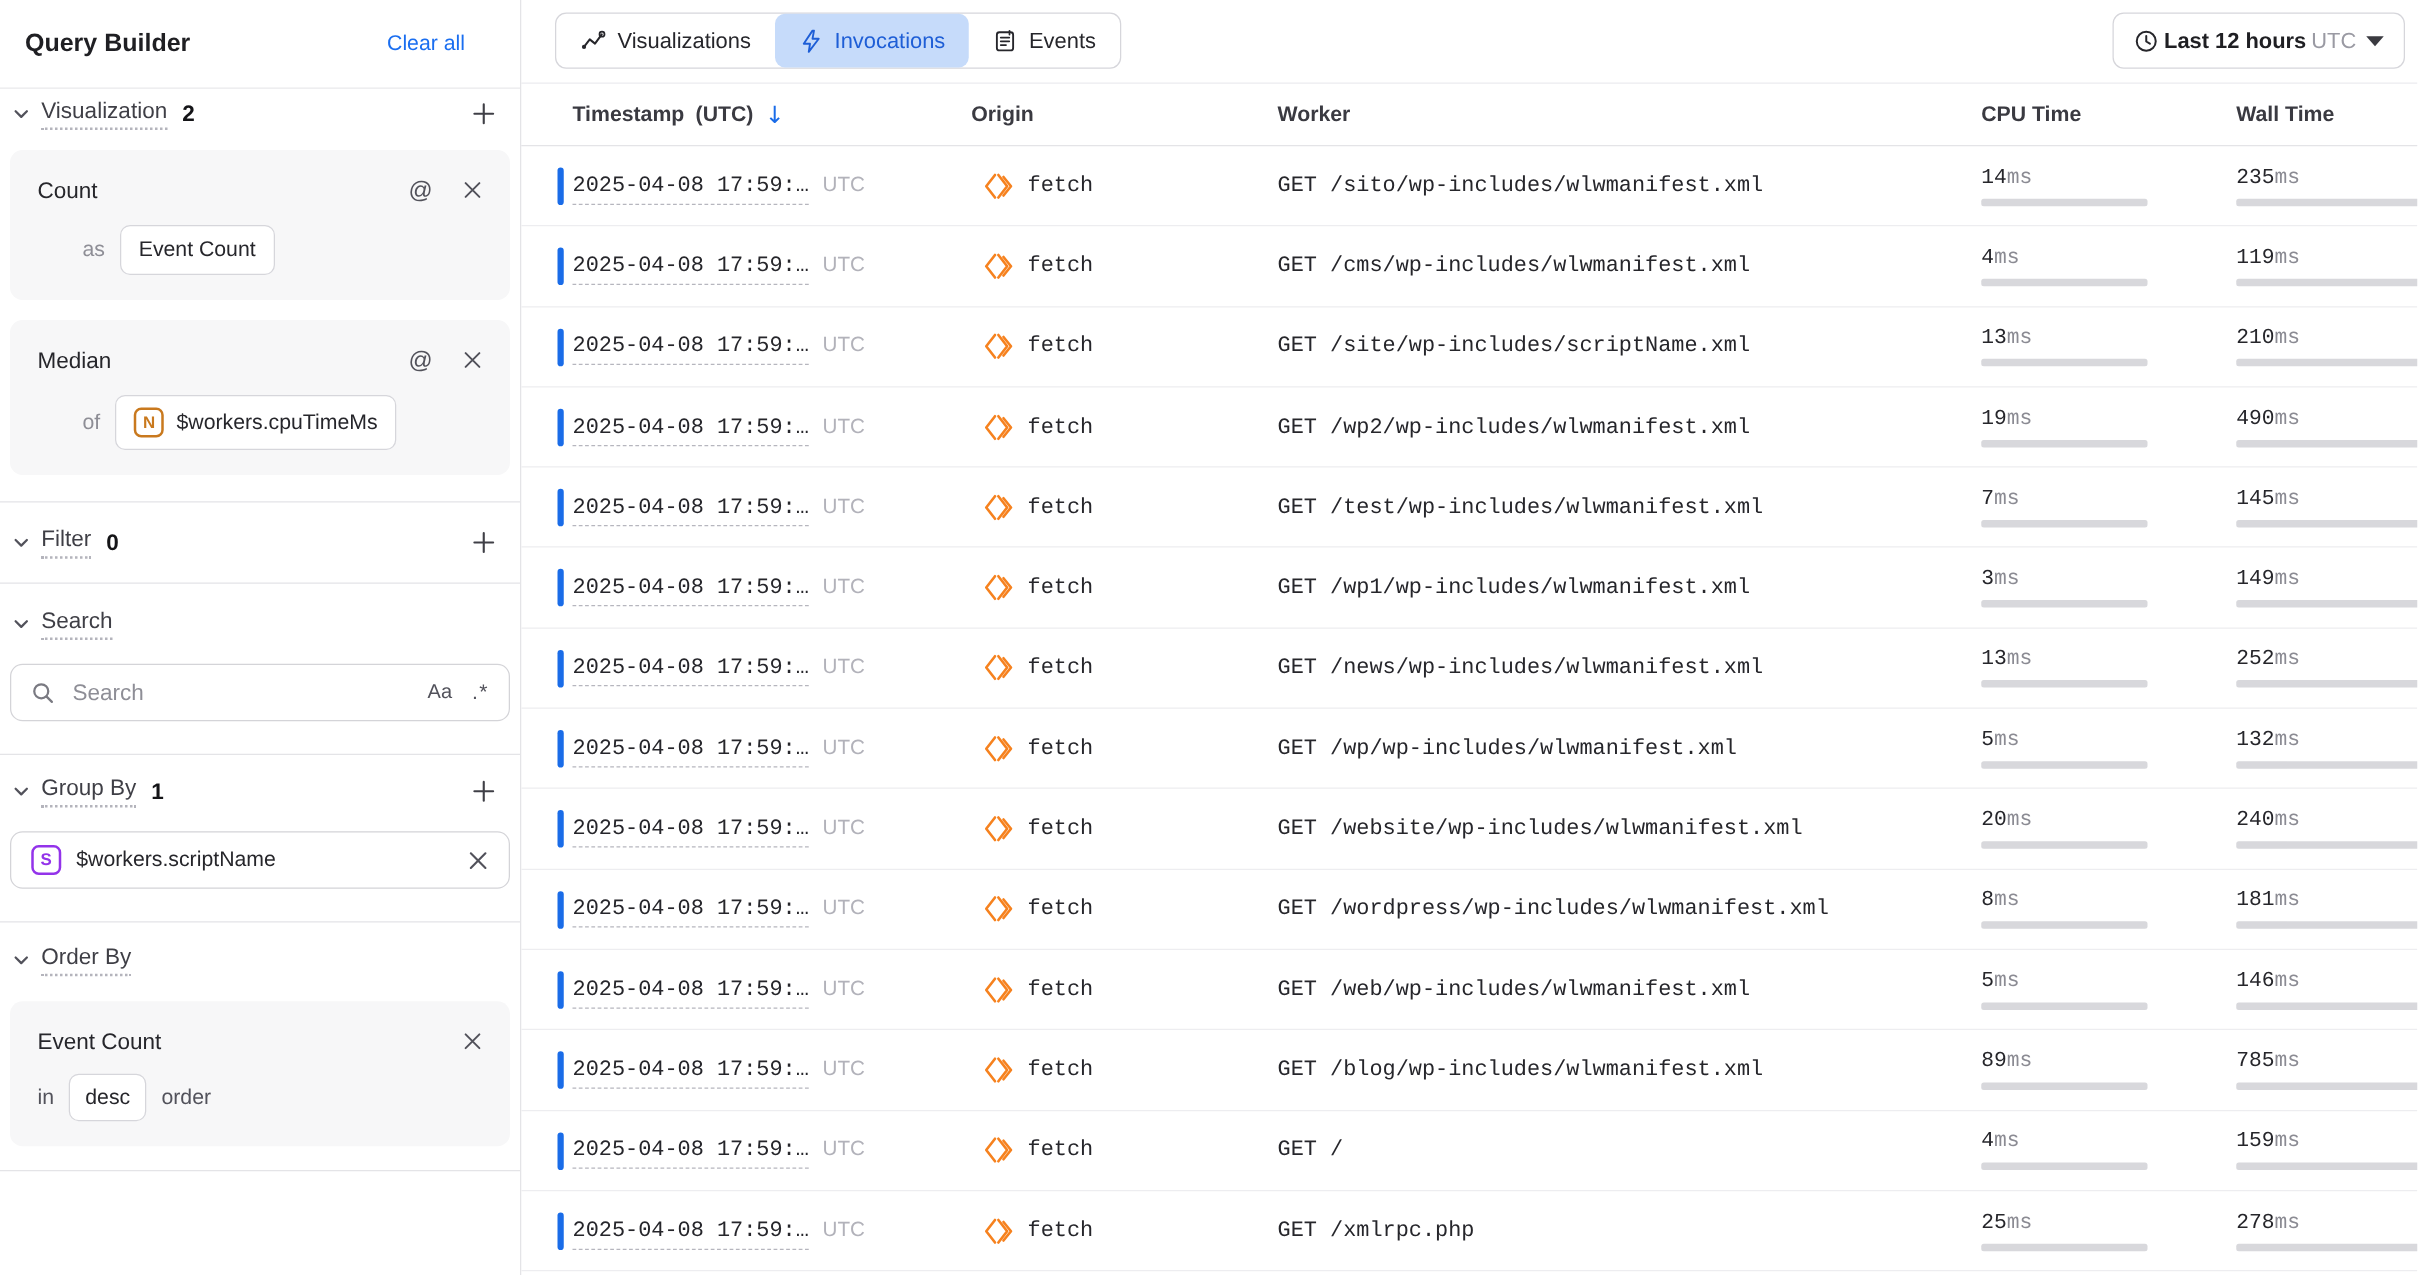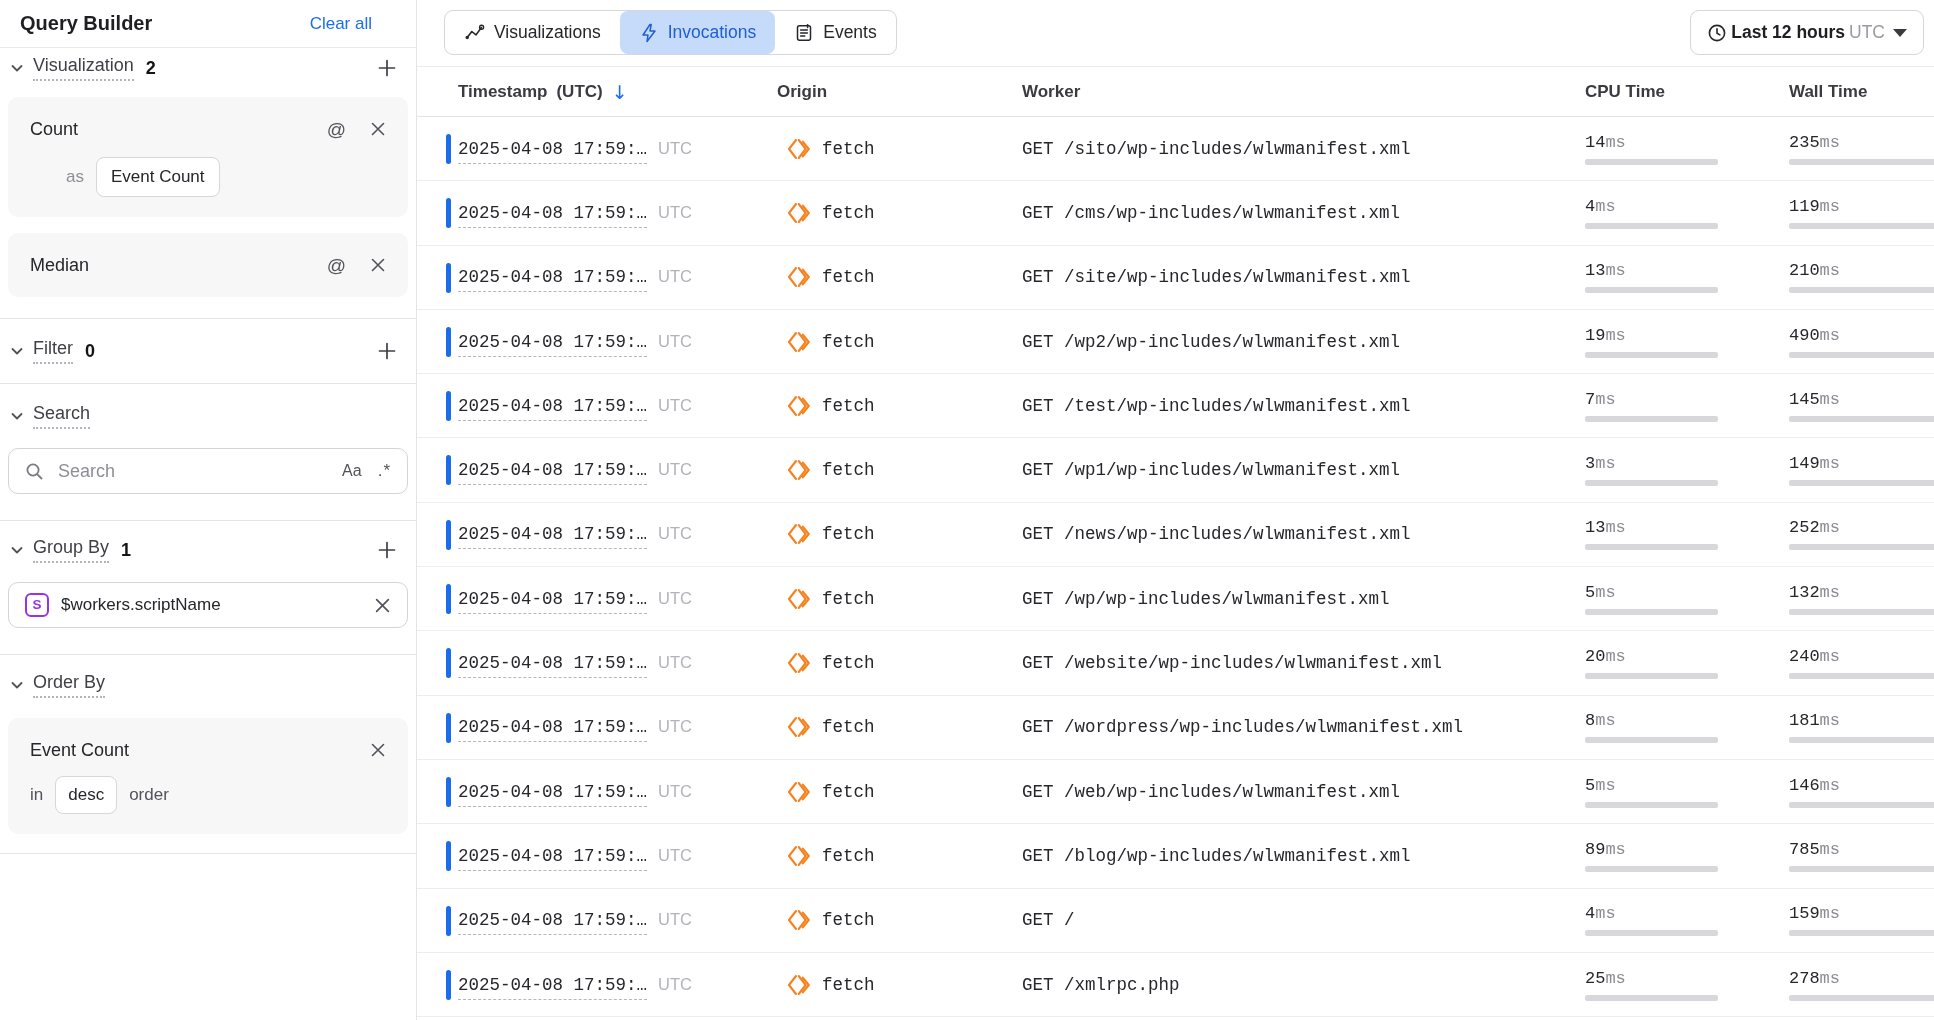--- a/index.html
+++ b/index.html
@@ -3,21 +3,21 @@
 <meta charset="utf-8">
 <style>
   * { box-sizing: border-box; }
   html, body { margin: 0; padding: 0; background: #fff; }
   body { width: 1934px; height: 1020px; overflow: hidden; }
   .app { width: 1934px; height: 1020px; display: flex; background: #fff;
          font-family: "Liberation Sans", sans-serif; color: #26262b; }
 
   
   .sidebar { width: 417px; min-width: 417px; border-right: 1px solid #e4e4e7; overflow: hidden; }
-  .sb-header { height: 48px; border-bottom: 1px solid #e9e9eb; display: flex; align-items: center; padding: 0 20px; }
+  .sb-header { height: 71px; border-bottom: 1px solid #e9e9eb; display: flex; align-items: center; padding: 0 20px; }
   .sb-title { font-size: 20px; font-weight: 700; color: #1f1f23; }
   .clear-all { margin-left: auto; margin-right: 24px; color: var(--link); font-size: 17px; cursor: pointer; }
 
   .sec-head { display: flex; align-items: center; height: 40px; padding: 0 17px 0 10px; }
   .chev { flex: none; margin-right: 9px; }
   .sec-label { font-size: 18px; color: #3f3f46; border-bottom: 2px dotted #b4b4bc; padding-bottom: 3px; }
   .sec-count { font-size: 18px; font-weight: 700; color: #141417; margin-left: 12px; }
   .plus-btn { margin-left: auto; width: 24px; height: 24px; cursor: pointer; }
 
   .card { margin: 0 8px; background: #f7f7f8; border-radius: 10px; padding: 20px 22px; }
@@ -143,20 +143,27 @@
         <span class="card-title">Median</span>
         <span class="card-icons">
           <span class="at-icon">@</span>
           <span class="x-icon">
               <svg width="16" height="16" viewBox="0 0 16 16">
                 <path d="M2.5 2.5l11 11M13.5 2.5l-11 11" stroke="#52525b" stroke-width="1.6" stroke-linecap="round"></path>
               </svg>
             </span>
         </span>
       </div>
+      <div class="card-row">
+        <span class="muted">of</span>
+        <span class="chip">
+          <span class="field-badge badge-n">N</span>
+          <span>$workers.cpuTimeMs</span>
+        </span>
+      </div>
     </div>
 
     <div class="divider mt-div1"></div>
 
     <div class="sec-head mt-filter">
       <svg class="chev" width="14" height="14" viewBox="0 0 14 14">
           <path d="M2.5 5l4.5 4.5L11.5 5" stroke="#52525b" stroke-width="1.8" fill="none" stroke-linecap="round" stroke-linejoin="round"></path>
         </svg>
       <span class="sec-label">Filter</span>
       <span class="sec-count">0</span>
@@ -335,21 +342,21 @@
   <div class="grid row">
     <div class="ts-cell mono">
       <span class="ts-main">2025-04-08 17:59:…</span><span class="ts-tz">UTC</span>
     </div>
     <div class="origin-cell mono">
       <svg width="26" height="26" viewBox="0 0 26 26">
               <path d="M10 4L3 13l7 9M12.7 4l7 9-7 9M16.8 5.6L22.8 13l-6 7.4" stroke="var(--origin-orange)" stroke-width="2.1" fill="none" stroke-linecap="round" stroke-linejoin="round"></path>
             </svg>
       <span class="origin-label">fetch</span>
     </div>
-    <div class="worker-cell mono">GET /site/wp-includes/wlwmanifest.xml</div>
+    <div class="worker-cell mono">GET /site/wp-includes/scriptName.xml</div>
     <div class="metric-cell cpu">
       <span class="mval mono"><span class="num">13</span><span class="munit">ms</span></span>
       <span class="bar"><span class="fill" style="width: 19.427px;"></span></span>
     </div>
     <div class="metric-cell wall">
       <span class="mval mono"><span class="num">210</span><span class="munit">ms</span></span>
       <span class="bar"><span class="fill" style="width: 2.5px;"></span></span>
     </div>
   </div>
 

